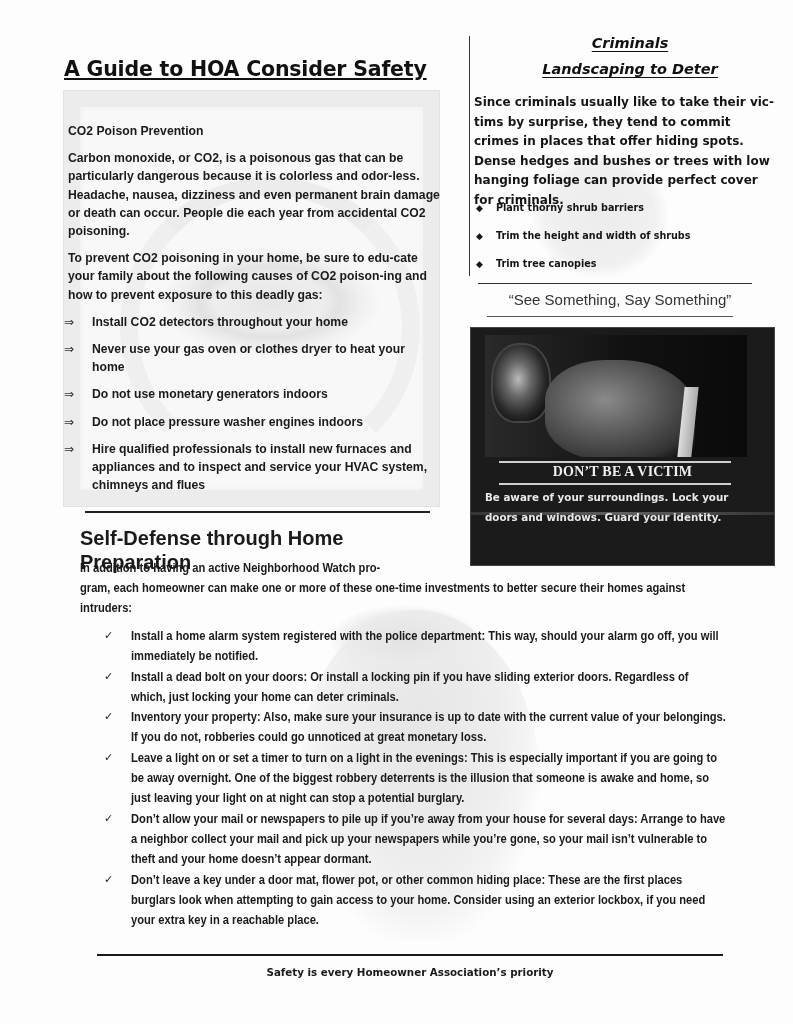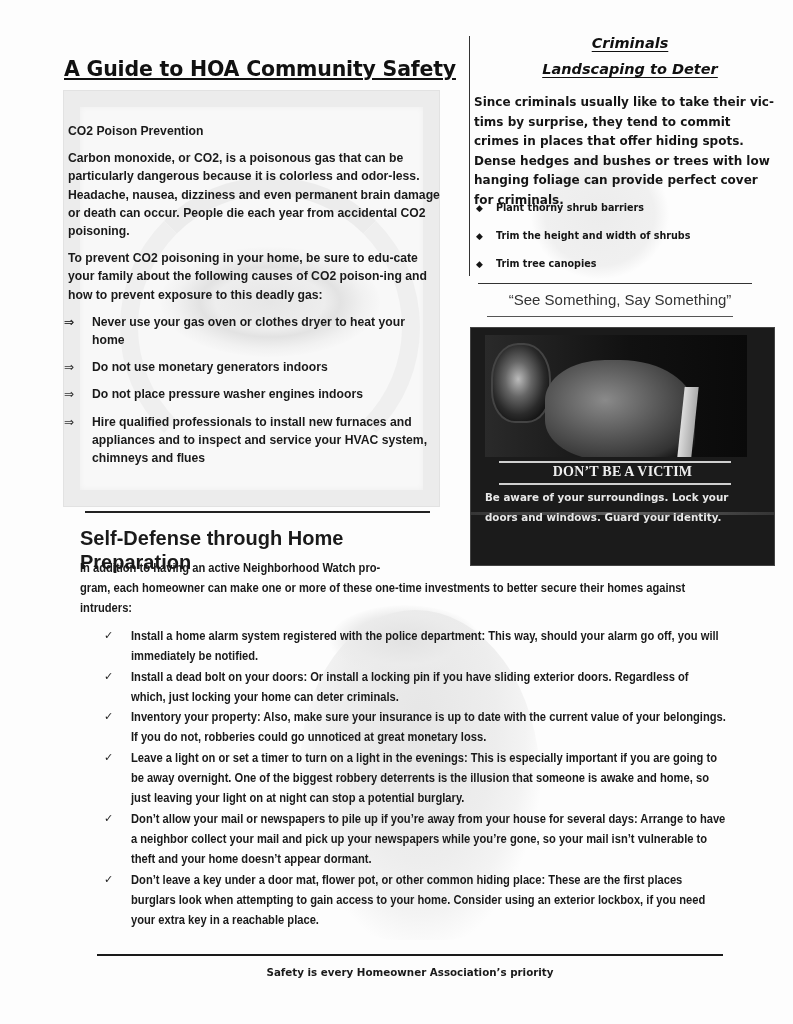--- a/index.html
+++ b/index.html
@@ -170,35 +170,35 @@
   .bottom-rule { left: 97px; top: 954px; width: 626px; height: 2px; background: #1a1a1a; }
   .footer-text {
     left: 90px; top: 964px; width: 640px; text-align: center;
     font-family: "DejaVu Sans", sans-serif; font-weight: bold; font-size: 10.3px; line-height: 16px;
     color: #1a1a1a;
   }
 </style>
 </head>
 <body>
 
-<div class="abs main-title">A Guide to HOA Community Safety</div>
+<div class="abs main-title">A Guide to HOA Consider Safety</div>
 
 <div class="abs co2-box">
   <div class="co2-inner">
     <div class="co2-watermark-arc"></div>
     <div class="co2-watermark"></div>
   </div>
 </div>
 
 <div class="abs co2-content">
   <div class="co2-heading">CO2 Poison Prevention</div>
   <p class="co2-para">Carbon monoxide, or CO2, is a poisonous gas that can be particularly dangerous because it is colorless and odor-less. Headache, nausea, dizziness and even permanent brain damage or death can occur. People die each year from accidental CO2 poisoning.</p>
   <p class="co2-para">To prevent CO2 poisoning in your home, be sure to edu-cate your family about the following causes of CO2 poison-ing and how to prevent exposure to this deadly gas:</p>
   <ul class="co2-list">
-    <li><span class="arrow">⇒</span></li>
+    <li><span class="arrow">⇒</span><span>Install CO2 detectors throughout your home</span></li>
     <li><span class="arrow">⇒</span><span>Never use your gas oven or clothes dryer to heat your home</span></li>
     <li><span class="arrow">⇒</span><span>Do not use monetary generators indoors</span></li>
     <li><span class="arrow">⇒</span><span>Do not place pressure washer engines indoors</span></li>
     <li><span class="arrow">⇒</span><span>Hire qualified professionals to install new furnaces and appliances and to inspect and service your HVAC system, chimneys and flues</span></li>
   </ul>
 </div>
 
 <div class="abs sep-line-left"></div>
 
 <div class="abs v-divider"></div>

